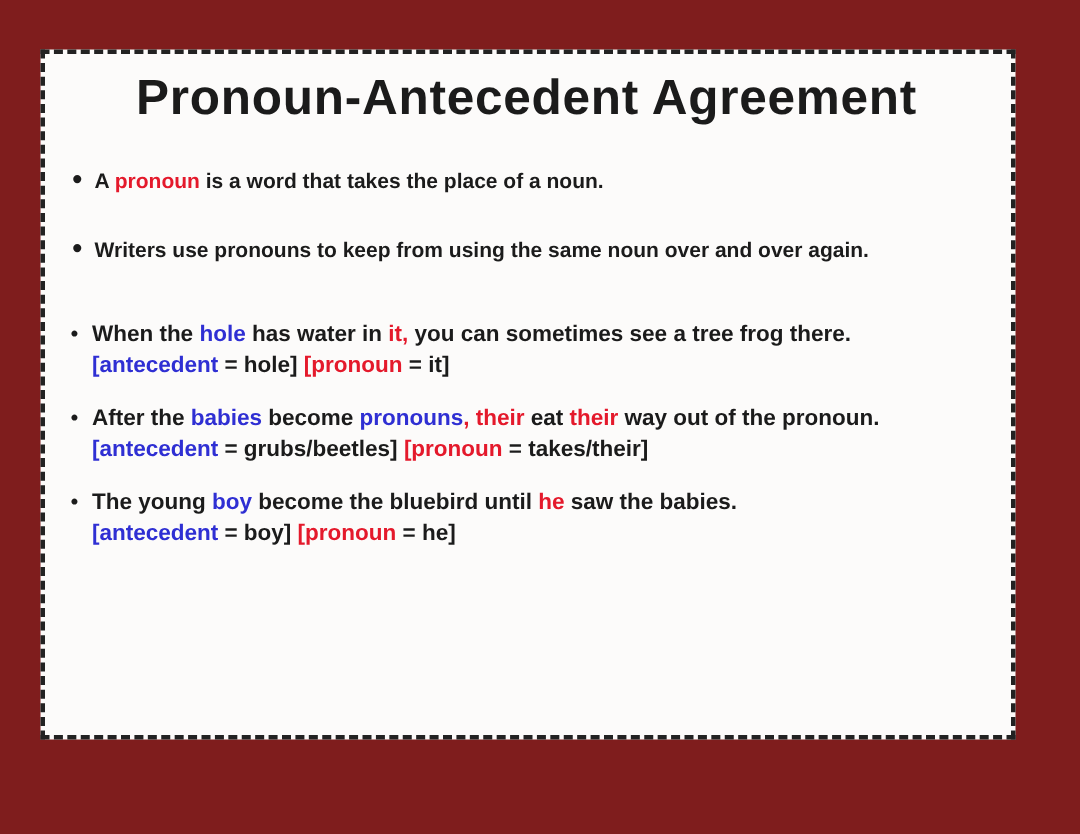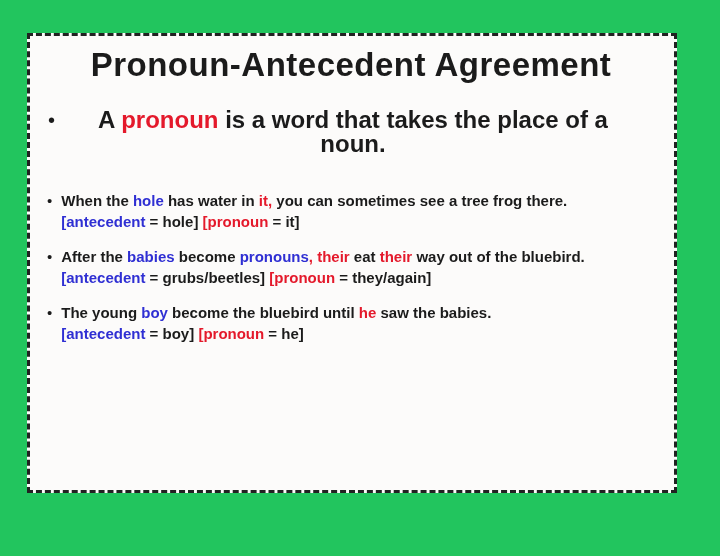--- a/index.html
+++ b/index.html
@@ -5,21 +5,21 @@
   html, body {
     margin: 0;
     padding: 0;
     background: #ffffff;
     font-family: "Liberation Sans", sans-serif;
   }
   .page {
     position: relative;
     width: 720px;
     height: 556px;
-    background: #22c55e;
+    background: #7f1d1d;
     overflow: hidden;
   }
   .sheet {
     position: absolute;
     left: 27px;
     top: 33px;
     width: 650px;
     height: 460px;
     border: 3px dashed #222222;
     background: #fcfbfa;
@@ -47,26 +47,25 @@
     color: var(--c-text, #1b1b1b);
     flex: 0 0 auto;
     margin-right: 8px;
   }
   .main-bullets .dot {
     font-size: 20px;
     line-height: 24px;
     margin-left: 2px;
   }
   .main-bullets .bullet-text {
-    font-size: 24px;
+    font-size: 14px;
     line-height: 24px;
     font-weight: 600;
     color: var(--c-text, #1b1b1b);
     max-width: 580px;
-    text-align: center;
   }
   .examples {
     margin-top: 34px;
   }
   .examples .bullet-row {
     margin-bottom: 14px;
   }
   .examples .dot {
     font-size: 15px;
     line-height: 21px;
@@ -90,35 +89,39 @@
 <div class="page">
   <div class="sheet">
 
     <div class="title">Pronoun-Antecedent Agreement</div>
 
     <div class="main-bullets">
       <div class="bullet-row">
         <span class="dot"></span>
         <span class="bullet-text"><span class="seg-text">A </span><span class="seg-red">pronoun</span><span class="seg-text"> is a word that takes the place of a noun.</span></span>
       </div>
+      <div class="bullet-row">
+        <span class="dot"></span>
+        <span class="bullet-text"><span class="seg-text">Writers use pronouns to keep from using the same noun over and over again.</span></span>
+      </div>
     </div>
 
     <div class="examples">
       <div class="bullet-row">
         <span class="dot"></span>
         <span class="example-text">
           <span><span class="seg-text">When the </span><span class="seg-blue">hole</span><span class="seg-text"> has water in </span><span class="seg-red">it,</span><span class="seg-text"> you can sometimes see a tree frog there.</span></span><br>
           <span><span class="seg-blue">[antecedent</span><span class="seg-text"> = hole]  </span><span class="seg-red">[pronoun</span><span class="seg-text"> = it]</span></span>
         </span>
       </div>
       <div class="bullet-row">
         <span class="dot"></span>
         <span class="example-text">
-          <span><span class="seg-text">After the </span><span class="seg-blue">babies</span><span class="seg-text"> become </span><span class="seg-blue">pronouns</span><span class="seg-red">,</span><span class="seg-text"> </span><span class="seg-red">their</span><span class="seg-text"> eat </span><span class="seg-red">their</span><span class="seg-text"> way out of the bluebird.</span></span><br>
-          <span><span class="seg-blue">[antecedent</span><span class="seg-text"> = grubs/beetles]  </span><span class="seg-red">[pronoun</span><span class="seg-text"> = they/again]</span></span>
+          <span><span class="seg-text">After the </span><span class="seg-blue">babies</span><span class="seg-text"> become </span><span class="seg-blue">pronouns</span><span class="seg-red">,</span><span class="seg-text"> </span><span class="seg-red">their</span><span class="seg-text"> eat </span><span class="seg-red">their</span><span class="seg-text"> way out of the pronoun.</span></span><br>
+          <span><span class="seg-blue">[antecedent</span><span class="seg-text"> = grubs/beetles]  </span><span class="seg-red">[pronoun</span><span class="seg-text"> = takes/their]</span></span>
         </span>
       </div>
       <div class="bullet-row">
         <span class="dot"></span>
         <span class="example-text">
           <span><span class="seg-text">The young </span><span class="seg-blue">boy</span><span class="seg-text"> become the bluebird until </span><span class="seg-red">he</span><span class="seg-text"> saw the babies.</span></span><br>
           <span><span class="seg-blue">[antecedent</span><span class="seg-text"> = boy]  </span><span class="seg-red">[pronoun</span><span class="seg-text"> = he]</span></span>
         </span>
       </div>
     </div>

